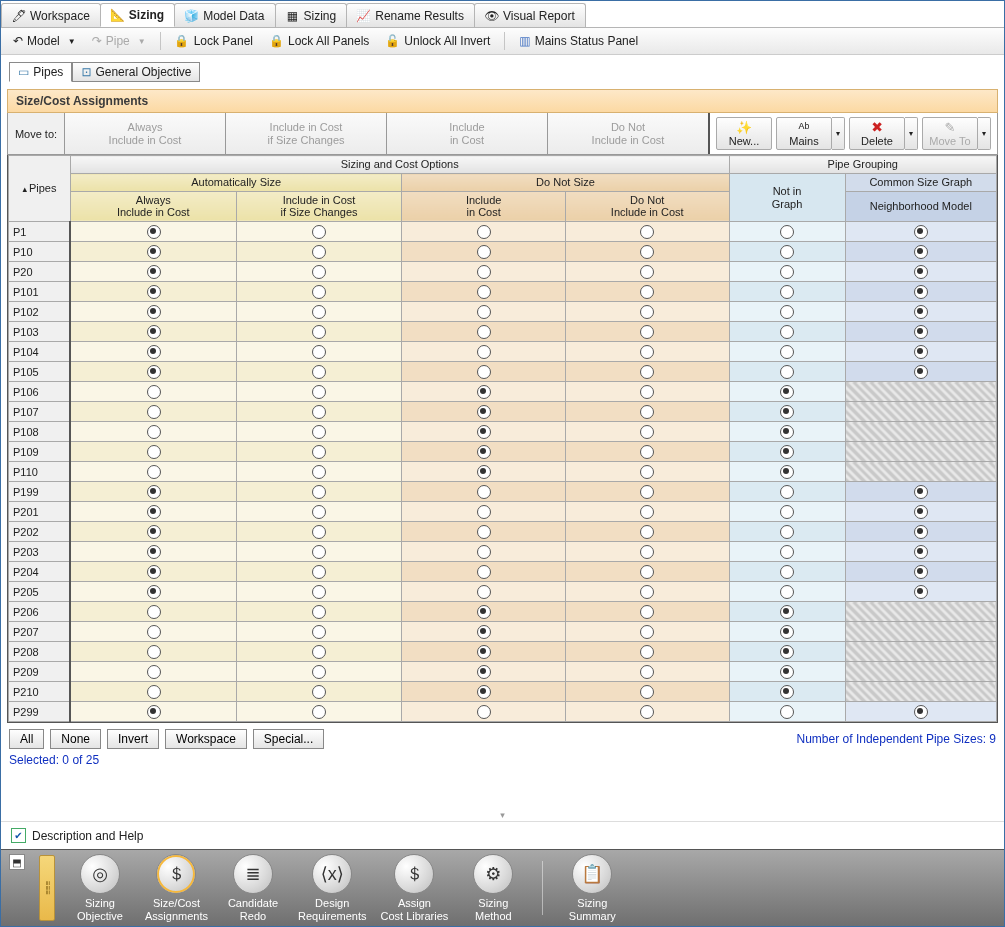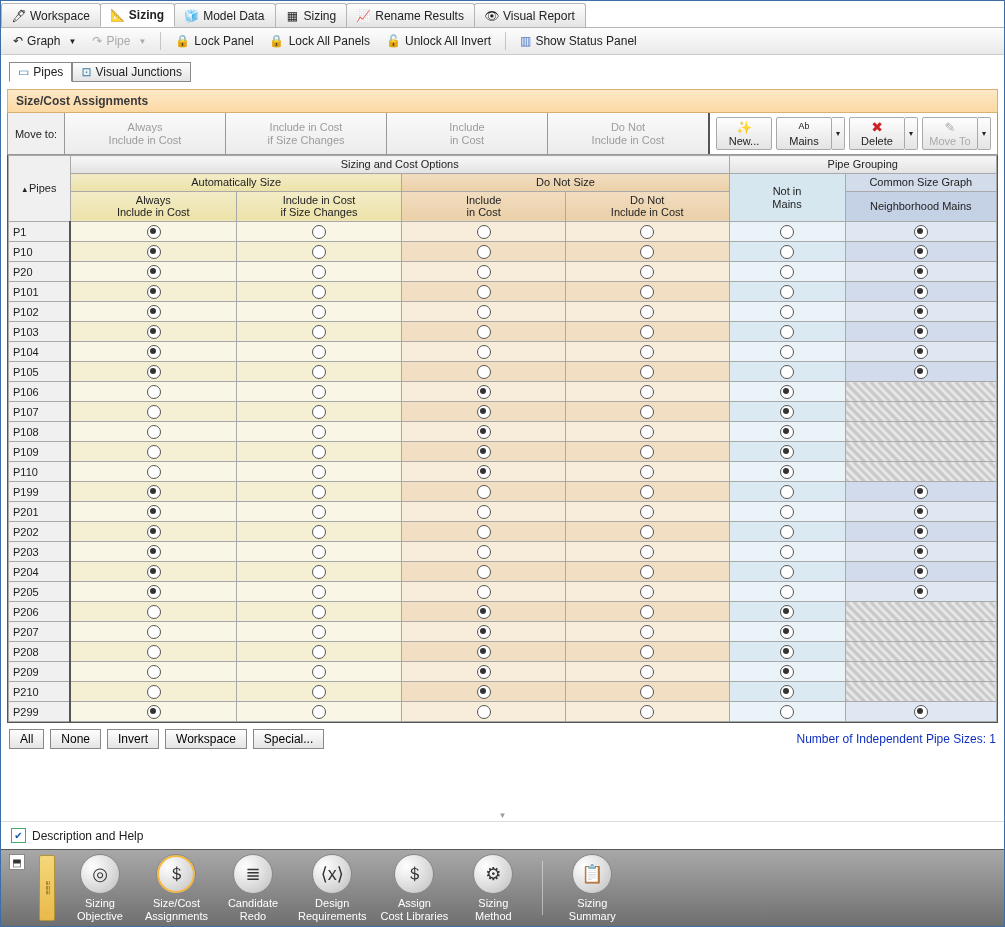--- a/index.html
+++ b/index.html
@@ -100,50 +100,50 @@
       <div class="top-tab">
         <span class="ico">📈</span>
         <span>Rename Results</span>
       </div>
       <div class="top-tab">
         <span class="ico">👁</span>
         <span>Visual Report</span>
       </div>
     </div>
   <div class="tool-row">
-    <span class="tool-btn">↶ <span>Graph</span> <span style="font-size:8px;margin-left:4px">▼</span></span>
+    <span class="tool-btn">↶ <span>Model</span> <span style="font-size:8px;margin-left:4px">▼</span></span>
     <span class="tool-btn" style="color:#aaa">↷ <span>Pipe</span> <span style="font-size:8px;margin-left:4px">▼</span></span>
     <span class="tool-sep"></span>
     <span class="tool-btn">
         <span style="color:#d88a1a">🔒</span> 
         <span>Lock Panel</span>
       </span>
     <span class="tool-btn">
         <span style="color:#d88a1a">🔒</span> 
         <span>Lock All Panels</span>
       </span>
     <span class="tool-btn">
         <span style="color:#d88a1a">🔓</span> 
         <span>Unlock All Invert</span>
       </span>
     <span class="tool-sep"></span>
     <span class="tool-btn">
         <span style="color:#4a77c4">▥</span> 
-        <span>Show Status Panel</span>
+        <span>Mains Status Panel</span>
       </span>
   </div>
 
   <div class="sub-tabs" id="sub-tabs">
       <div class="sub-tab active">
         <span style="color:#3a7aa8">▭</span>
         <span>Pipes</span>
       </div>
       <div class="sub-tab">
         <span style="color:#3a7aa8">⊡</span>
-        <span>Visual Junctions</span>
+        <span>General Objective</span>
       </div>
     </div>
 
   <div class="panel-title">Size/Cost Assignments</div>
 
   <div class="move-row">
     <div class="move-label">Move to:</div>
     <div class="move-btns" id="move-btns">
         <div class="move-btn">
           <span>Always</span>
@@ -207,41 +207,41 @@
       <thead>
         <tr>
           <th rowspan="3" class="corner"><span>Pipes</span></th>
           <th colspan="4">Sizing and Cost Options</th>
           <th colspan="2" class="border-l-thick">Pipe Grouping</th>
         </tr>
         <tr>
           <th colspan="2" class="auto-size">Automatically Size</th>
           <th colspan="2" class="no-size">Do Not Size</th>
           <th rowspan="2" class="not-grp border-l-thick" style="white-space:pre-line">Not in
-Mains</th>
+Graph</th>
           <th class="csg">Common Size Graph</th>
         </tr>
         <tr id="col-hdr-row">
             <th class="auto-size">
               <div>Always</div>
               <div>Include in Cost</div>
             </th>
             <th class="auto-size">
               <div>Include in Cost</div>
               <div>if Size Changes</div>
             </th>
             <th class="no-size">
               <div>Include</div>
               <div>in Cost</div>
             </th>
             <th class="no-size">
               <div>Do Not</div>
               <div>Include in Cost</div>
             </th>
-          <th class="csg-sub">Neighborhood Mains</th>
+          <th class="csg-sub">Neighborhood Model</th>
         </tr>
       </thead>
       <tbody id="tbody">
           <tr>
             <td class="rowhdr">P1</td>
             <td class="c-auto"><span class="r on"></span></td>
             <td class="c-auto"><span class="r"></span></td>
             <td class="c-nosize"><span class="r"></span></td>
             <td class="c-nosize"><span class="r"></span></td>
             <td class="c-notgrp border-l-thick"><span class="r"></span></td>
@@ -468,22 +468,23 @@
   </div>
 
   <div class="sel-row">
     <div class="btns" id="sel-btns">
         <button>All</button>
         <button>None</button>
         <button>Invert</button>
         <button>Workspace</button>
         <button>Special...</button>
       </div>
-    <div class="right">Number of Independent Pipe Sizes: 1</div>
+    <div class="right">Number of Independent Pipe Sizes: 9</div>
   </div>
+  <div class="sel-count">Selected: 0 of 25</div>
 
   <div style="flex:1"></div>
   <div class="drag-handle">▾</div>
   <div class="desc-row">
     <span class="chk">✔</span>
     <span>Description and Help</span>
   </div>
 
   <div class="bottom-bar">
     <div class="pin-box">⬒</div>

